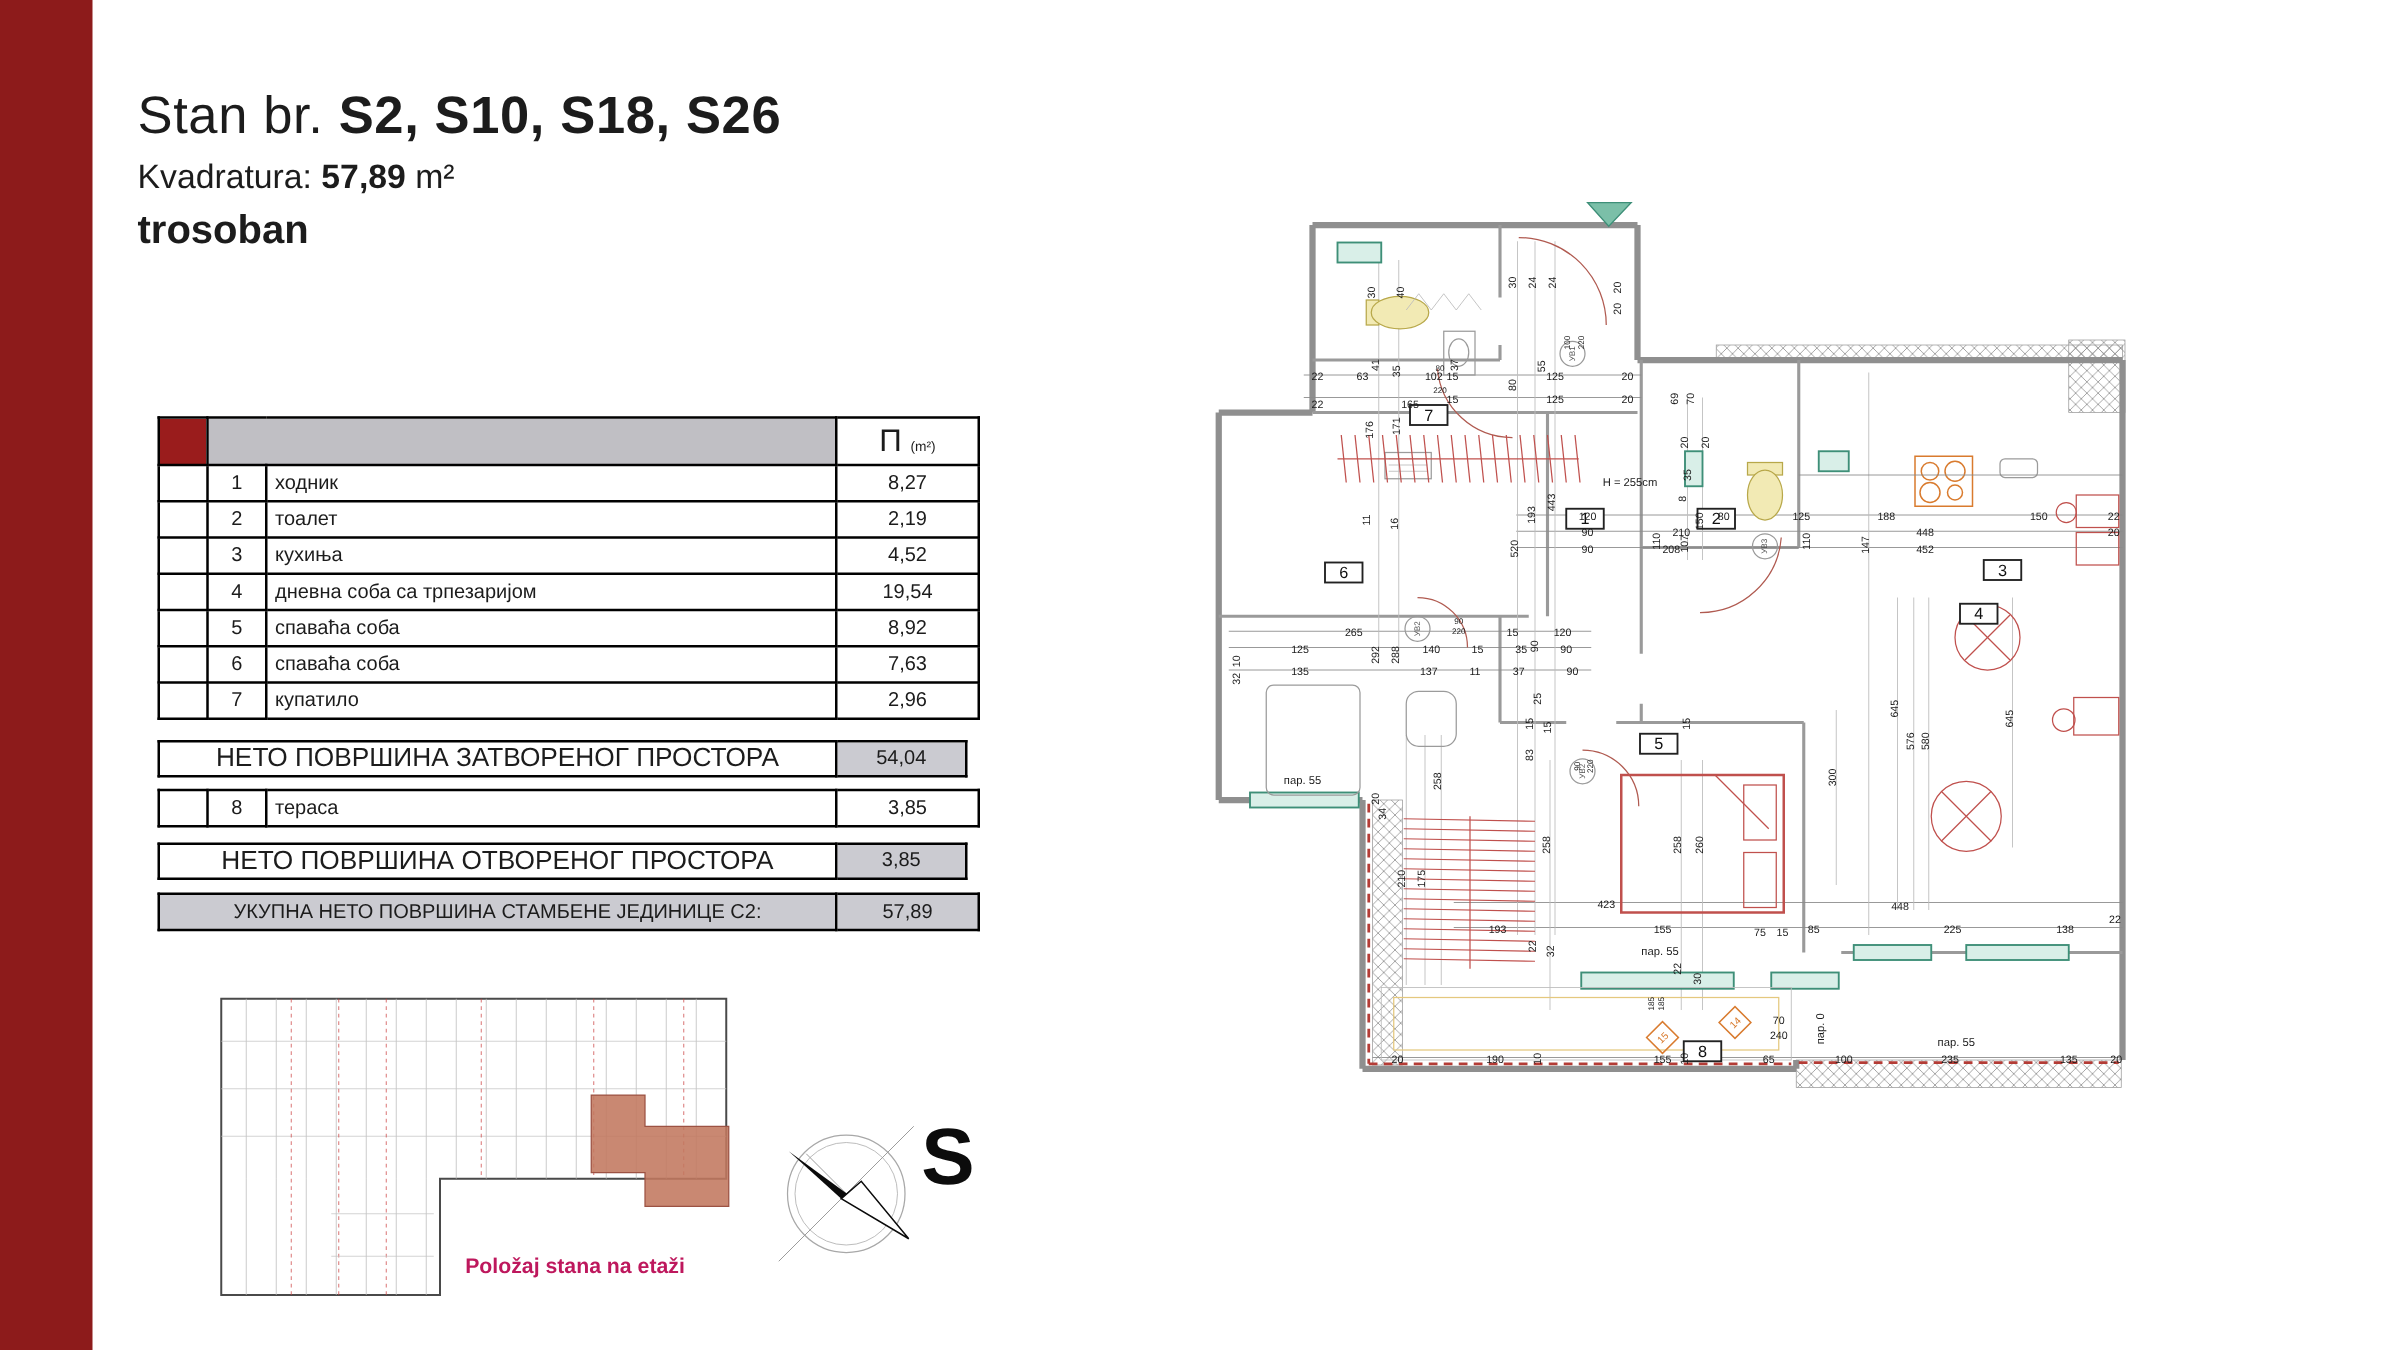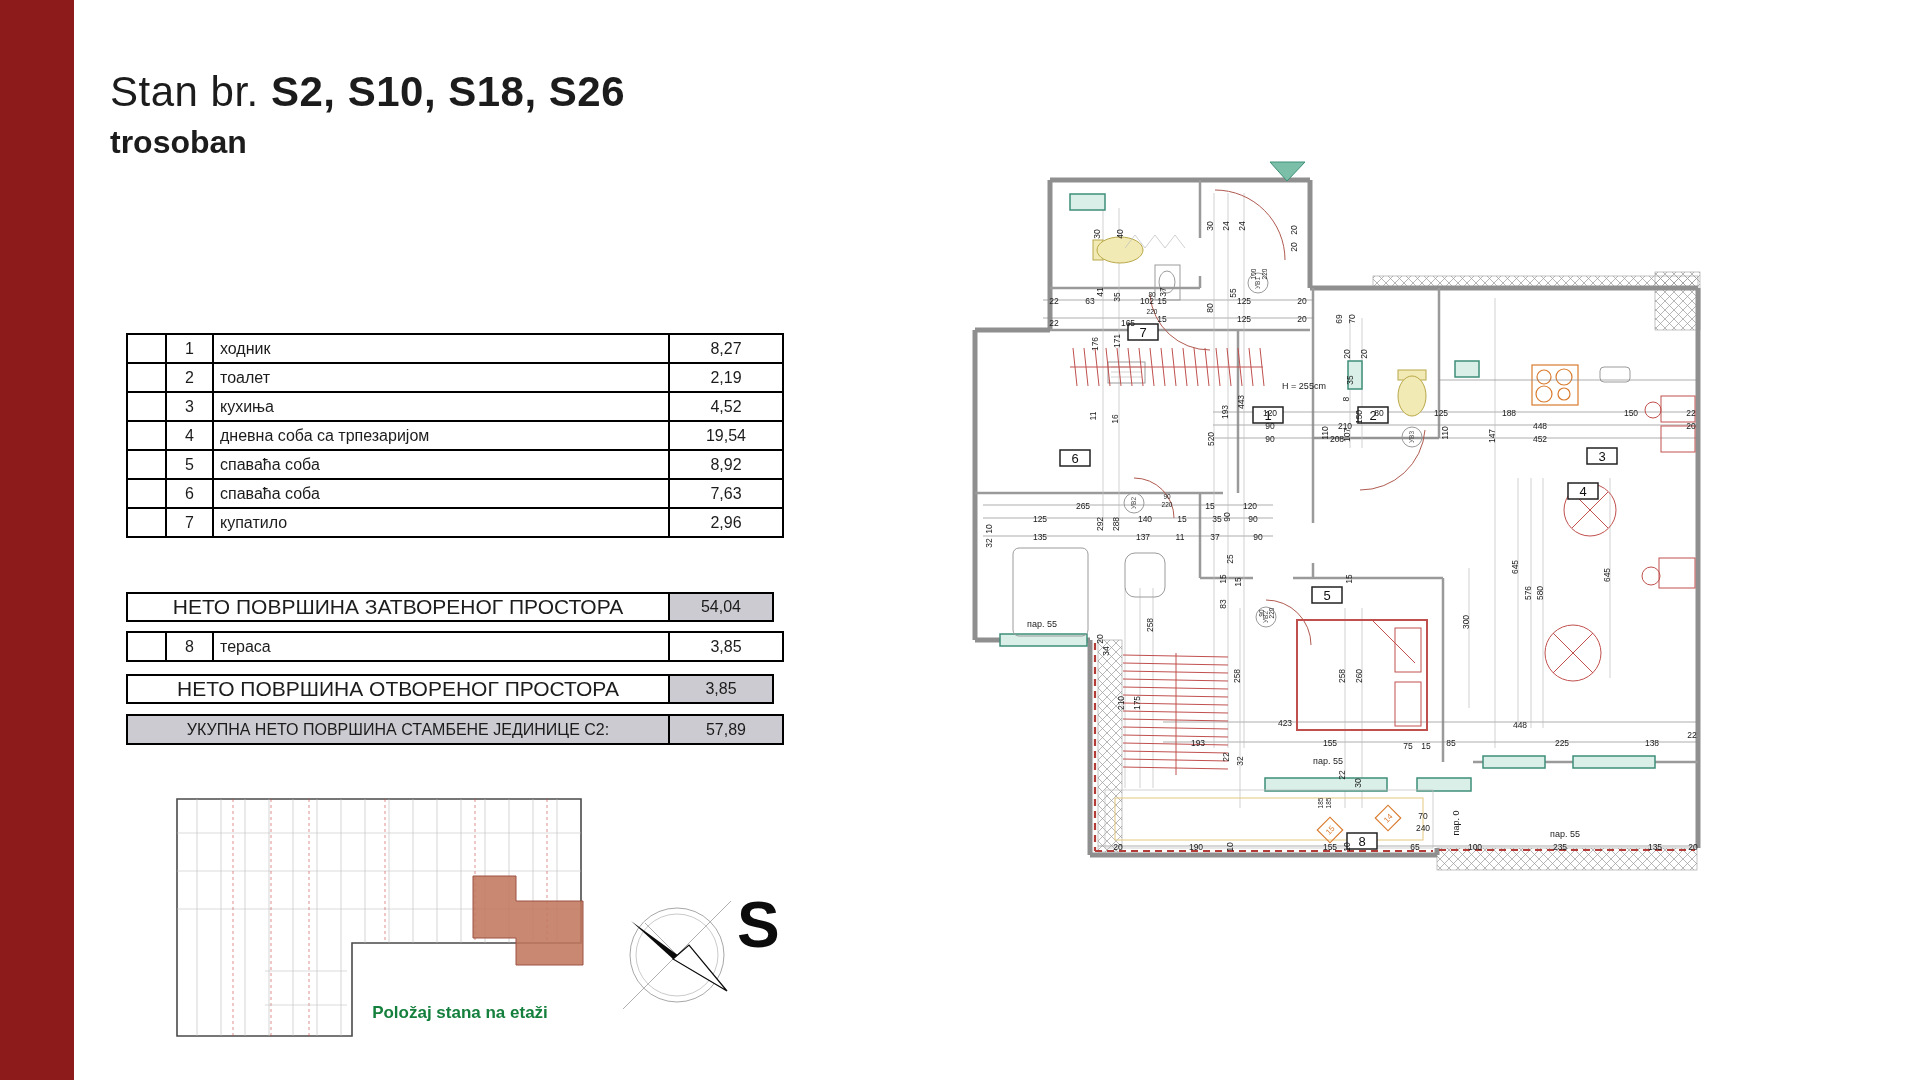--- a/index.html
+++ b/index.html
@@ -32,21 +32,21 @@
   .r td{height:29px;}
   .sumrow td{height:28px;}
   .sumrow .lbl{width:542px;text-align:center;font-size:21px;}
   .sumrow .val{width:104px;text-align:center;background:var(--sum-gray);}
   .totrow td{height:29px;background:var(--sum-gray);}
   .totrow .lbl{width:542px;text-align:center;font-size:16px;}
   .totrow .val{width:114px;text-align:center;}
   
   .miniplan{position:absolute;left:175px;top:793px;}
   .minicap{position:absolute;left:348px;top:1003px;width:224px;text-align:center;
-           font-size:17px;font-weight:600;color:#15803d;}
+           font-size:17px;font-weight:600;color:#be185d;}
   
   .compass{position:absolute;left:615px;top:893px;}
   .sletter{position:absolute;left:737px;top:888px;font-size:64px;font-weight:600;color:#0c0c0c;}
   
   .plan{position:absolute;left:783px;top:148px;}
   .plan svg text.dim{font-family:"Liberation Sans",sans-serif;fill:var(--dim);}
   .wall5{stroke:var(--wall);stroke-width:5;fill:none;}
   .wall3{stroke:#9a9a9a;stroke-width:2.5;fill:none;}
   .thin{stroke:#8a8a8a;stroke-width:.7;fill:none;}
   .thin2{stroke:#bdbdbd;stroke-width:.7;fill:none;}
@@ -67,26 +67,32 @@
 </style>
 </head>
 <body>
 
 <div id="stage">
 
   <div class="redbar"></div>
 
   <div class="titleblock">
     <div class="t-main"><span>Stan br. </span><b>S2, S10, S18, S26</b></div>
+    <div class="t-line"><span>Kvadratura: </span><b>57,89</b><span> m²</span></div>
     <div class="t-tros">trosoban</div>
   </div>
 
   <div class="areas">
     <table style="top:333px">
       <tbody id="rooms-tbody">
+          <tr class="hdr">
+            <td class="c0"></td>
+            <td class="cg" colspan="2"></td>
+            <td class="c3">П <span class="unit">(m²)</span></td>
+          </tr>
           <tr class="r">
             <td class="c0"></td>
             <td class="c1">1</td>
             <td class="c2">ходник</td>
             <td class="c3">8,27</td>
           </tr>
           <tr class="r">
             <td class="c0"></td>
             <td class="c1">2</td>
             <td class="c2">тоалет</td>

